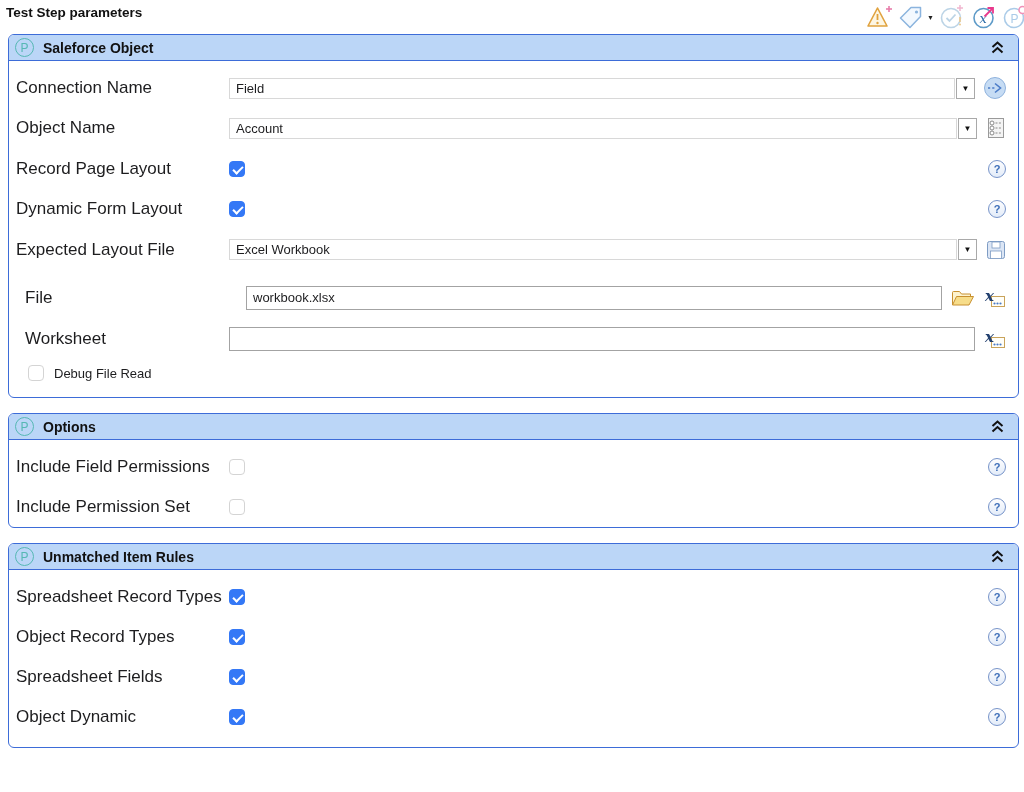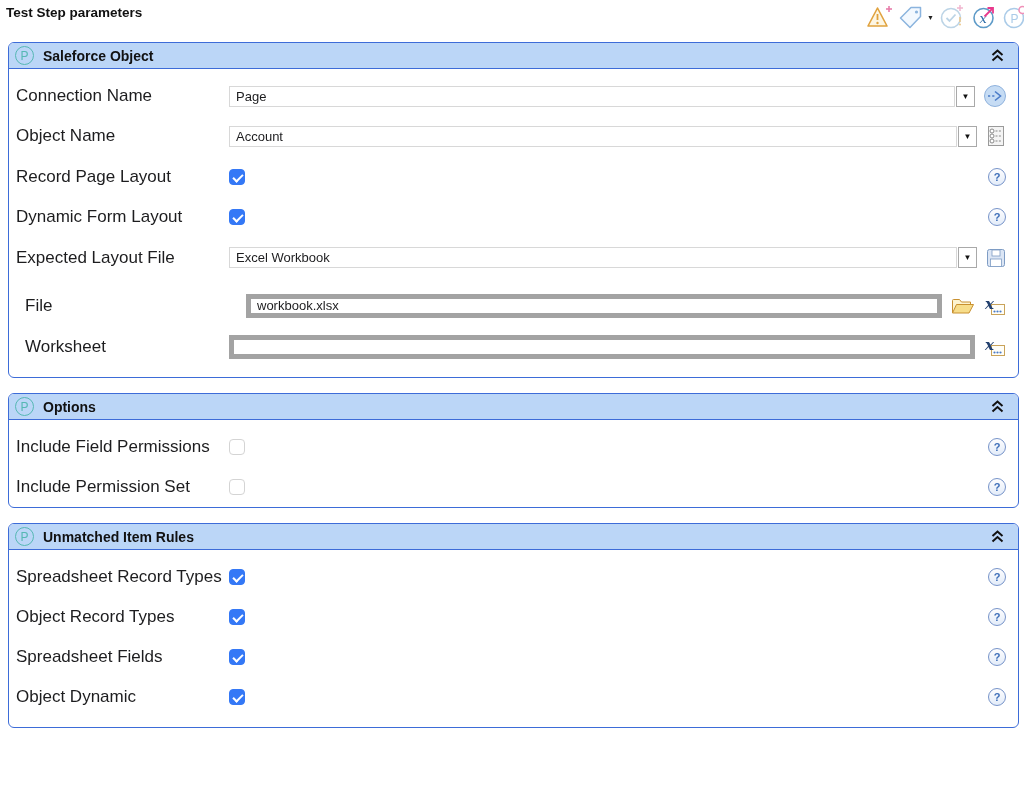--- a/index.html
+++ b/index.html
@@ -5,21 +5,21 @@
   * { box-sizing: border-box; margin: 0; padding: 0; }
   html,body { width:1024px; height:792px; }
   body {
     font-family: "Liberation Sans", sans-serif;
     background: #ffffff;
     position: relative;
     overflow: hidden;
     color: #1d1d1f;
   }
   
-  .top { height: 42px; position: relative; }
+  .top { height: 34px; position: relative; }
   .page-title { position:absolute; left:6px; top:5px; font-size:13.5px; font-weight:bold; color:#111; }
   .toolbar { position:absolute; right:-4px; top:4px; display:flex; align-items:center; gap:5px; }
   .tbtn { display:flex; align-items:center; justify-content:center; cursor:pointer; }
   .caret { font-size:7px; color:#222; margin-left:-2px; }
   
   .section { width:1011px; margin:0 5px 15px 8px; border:1px solid #3d6cd8; border-radius:6px; background:#fff; }
   .sec-head { height:26px; background:#bbd6f7; display:flex; align-items:center; padding:0 13px 0 6px; border-bottom:1px solid #3d6cd8; border-radius:5px 5px 0 0; }
   .p-badge { width:19px; height:19px; border:1.5px solid #56b8b4; border-radius:50%; color:#56b8b4; font-size:12px; display:flex; align-items:center; justify-content:center; background:transparent; flex:0 0 19px; }
   .sec-title { font-size:14px; font-weight:bold; color:#111; margin-left:9px; }
   .collapse { margin-left:auto; display:flex; align-items:center; cursor:pointer; }
@@ -34,21 +34,21 @@
   .row.mt7 { margin-top:7px;gap:17px; }
   .lbl { flex:0 0 213px; width:213px; font-size:17px; color:#1d1d1f; }
   .lbl.ind { padding-left:9px; }
   .ctrl { flex:1; display:flex; align-items:center; gap:9px; padding-right:12px; min-width:0; }
   .ctrl.between { justify-content:space-between; }
   
   .combo { flex:1; display:flex; align-items:stretch; height:21px; }
   .combo-field { flex:1; border:1px solid #d8d8d8; background:#fff; display:flex; align-items:center; padding-left:6px; font-size:13px; color:#1d1d1f; }
   .combo-btn { width:19px; border:1px solid #a9a9a9; background:#fff; display:flex; align-items:center; justify-content:center; font-size:8px; color:#111; margin-left:1px; cursor:pointer; }
   
-  .ti { flex:1; height:24px; border:5px solid #a3a3a3; background:#fff; padding:0 6px; font-size:13px; font-family:inherit; color:#1d1d1f; outline:none; }
+  .ti { flex:1; height:24px; border:1px solid #a3a3a3; background:#fff; padding:0 6px; font-size:13px; font-family:inherit; color:#1d1d1f; outline:none; }
   
   .cb { width:16px; height:16px; flex:0 0 16px; border:1px solid #d4d4d4; border-radius:4px; background:#fff; position:relative; cursor:pointer; }
   .cb.checked { background:#3478f6; border-color:#3478f6; }
   .cb.checked::after { content:""; position:absolute; left:5px; top:2px; width:4px; height:8px; border:solid #fff; border-width:0 2px 2px 0; transform:rotate(45deg); }
   
   .help { width:18px; height:18px; flex:0 0 18px; border-radius:50%; border:1.5px solid #7693c9; color:#3d6eb8; font-size:11px; font-weight:bold; display:flex; align-items:center; justify-content:center; background:linear-gradient(#fdfdfe,#e3ecf9); cursor:pointer; }
   
   .icon-h { display:flex; align-items:center; justify-content:center; flex:0 0 auto; cursor:pointer; }
   .conn-circle { width:22px; height:22px; border-radius:50%; background:#c6dcf4; border:1px solid #8fb2dd; display:flex; align-items:center; justify-content:center; }
   .dbg-label { font-size:13px; margin-left:10px; }
@@ -114,21 +114,21 @@
           <path d="M2.5,11.5 L7.5,7 L12.5,11.5" fill="none" stroke="#111" stroke-width="2"></path>
         </svg>
     </span>
   </div>
   <div class="sec-body s1">
 
     <div class="row">
       <span class="lbl">Connection Name</span>
       <div class="ctrl">
         <div class="combo">
-          <span class="combo-field">Page</span>
+          <span class="combo-field">Field</span>
           <span class="combo-btn">▼</span>
         </div>
         <span class="icon-h conn-circle">
           <svg width="16" height="12" viewBox="0 0 16 12">
             <line x1="1" y1="6" x2="9" y2="6" stroke="#4a7bc8" stroke-width="1.6" stroke-dasharray="2.2 2"></line>
             <path d="M8,1.5 L13.5,6 L8,10.5" fill="none" stroke="#4a7bc8" stroke-width="1.6"></path>
           </svg>
         </span>
       </div>
     </div>
@@ -219,20 +219,24 @@
             <circle cx="10.5" cy="15.5" r="1.1" fill="#4a7bc8"></circle>
               <circle cx="13.5" cy="15.5" r="1.1" fill="#4a7bc8"></circle>
               <circle cx="16.5" cy="15.5" r="1.1" fill="#4a7bc8"></circle>
             <text x="1" y="13" font-size="15" font-style="italic" font-weight="bold" font-family="DejaVu Serif, serif" fill="#23406e">x</text>
           </svg>
         </span>
       </div>
     </div>
 
 
+    <div class="row h28 dbg-pad">
+      <span class="cb"></span>
+      <span class="dbg-label">Debug File Read</span>
+    </div>
 
   </div>
 </div>
 
 <div class="section">
   <div class="sec-head">
     <span class="p-badge">P</span>
     <span class="sec-title">Options</span>
     <span class="collapse">
       <svg width="15" height="13" viewBox="0 0 15 13">

